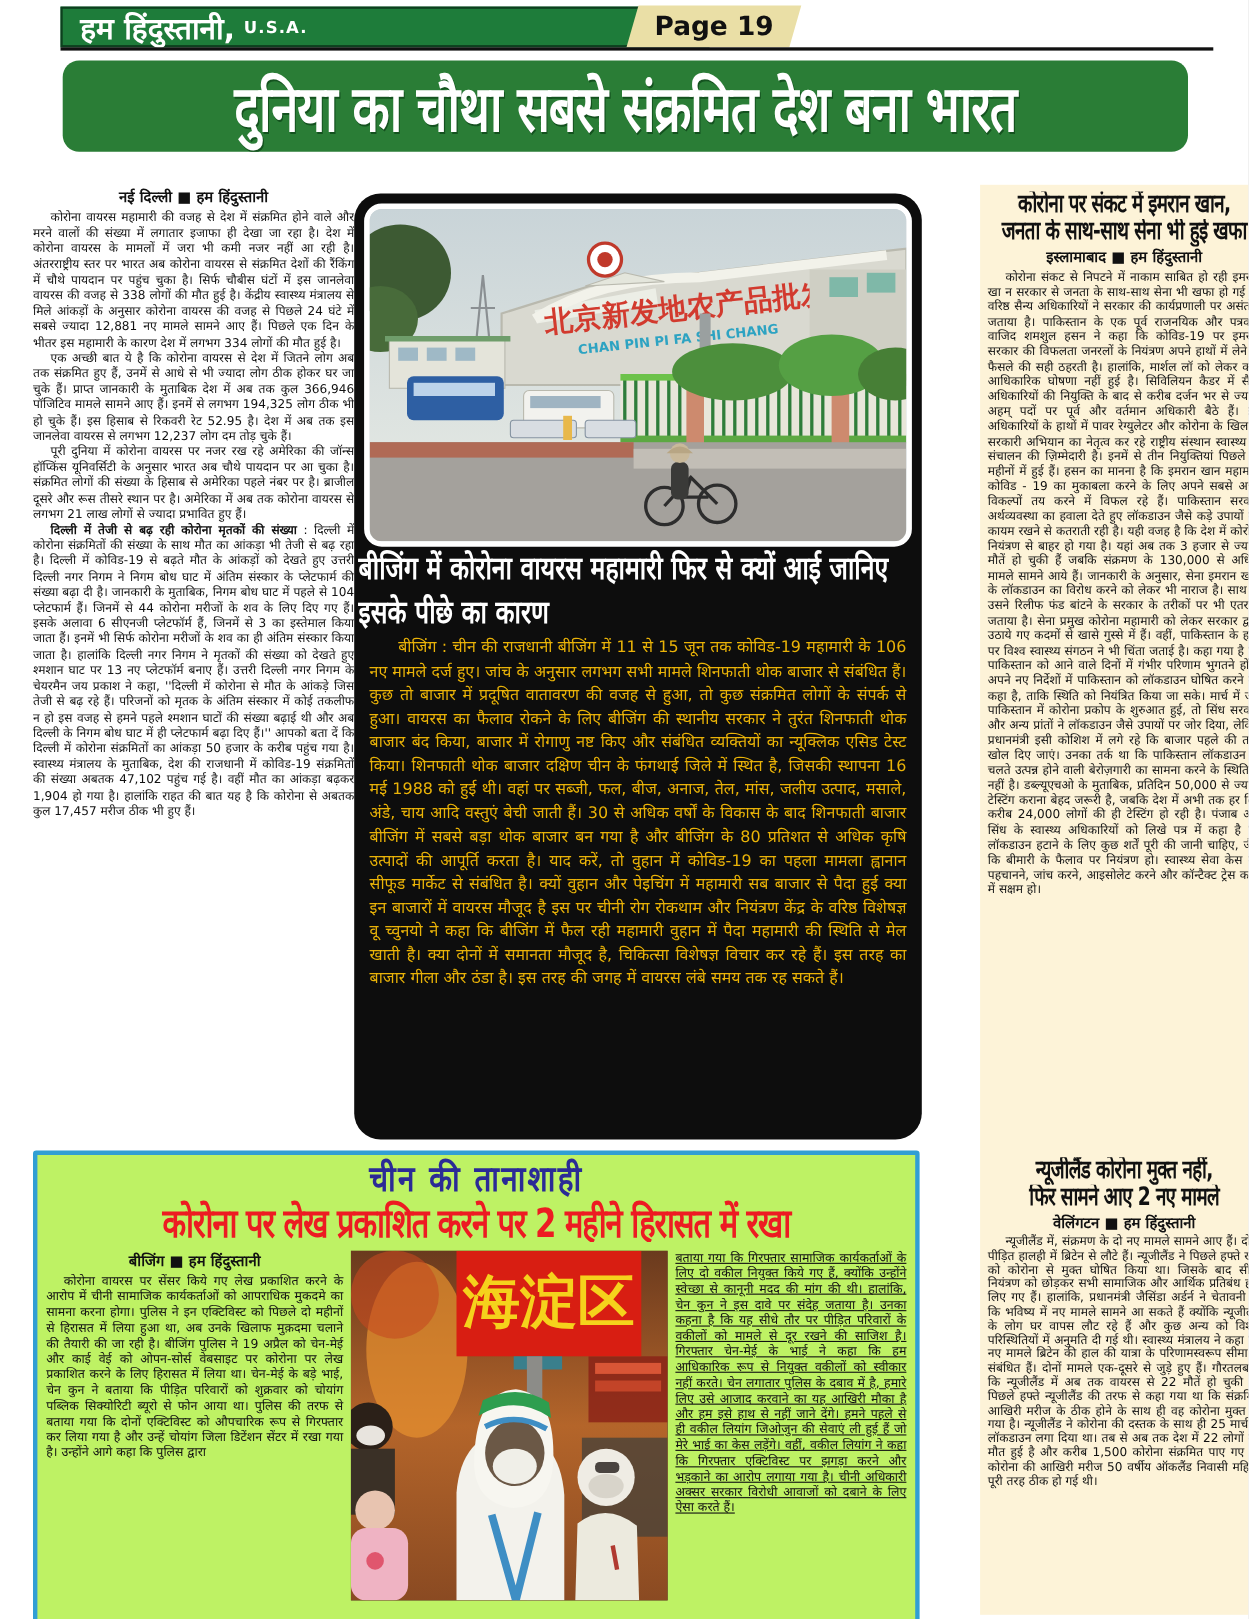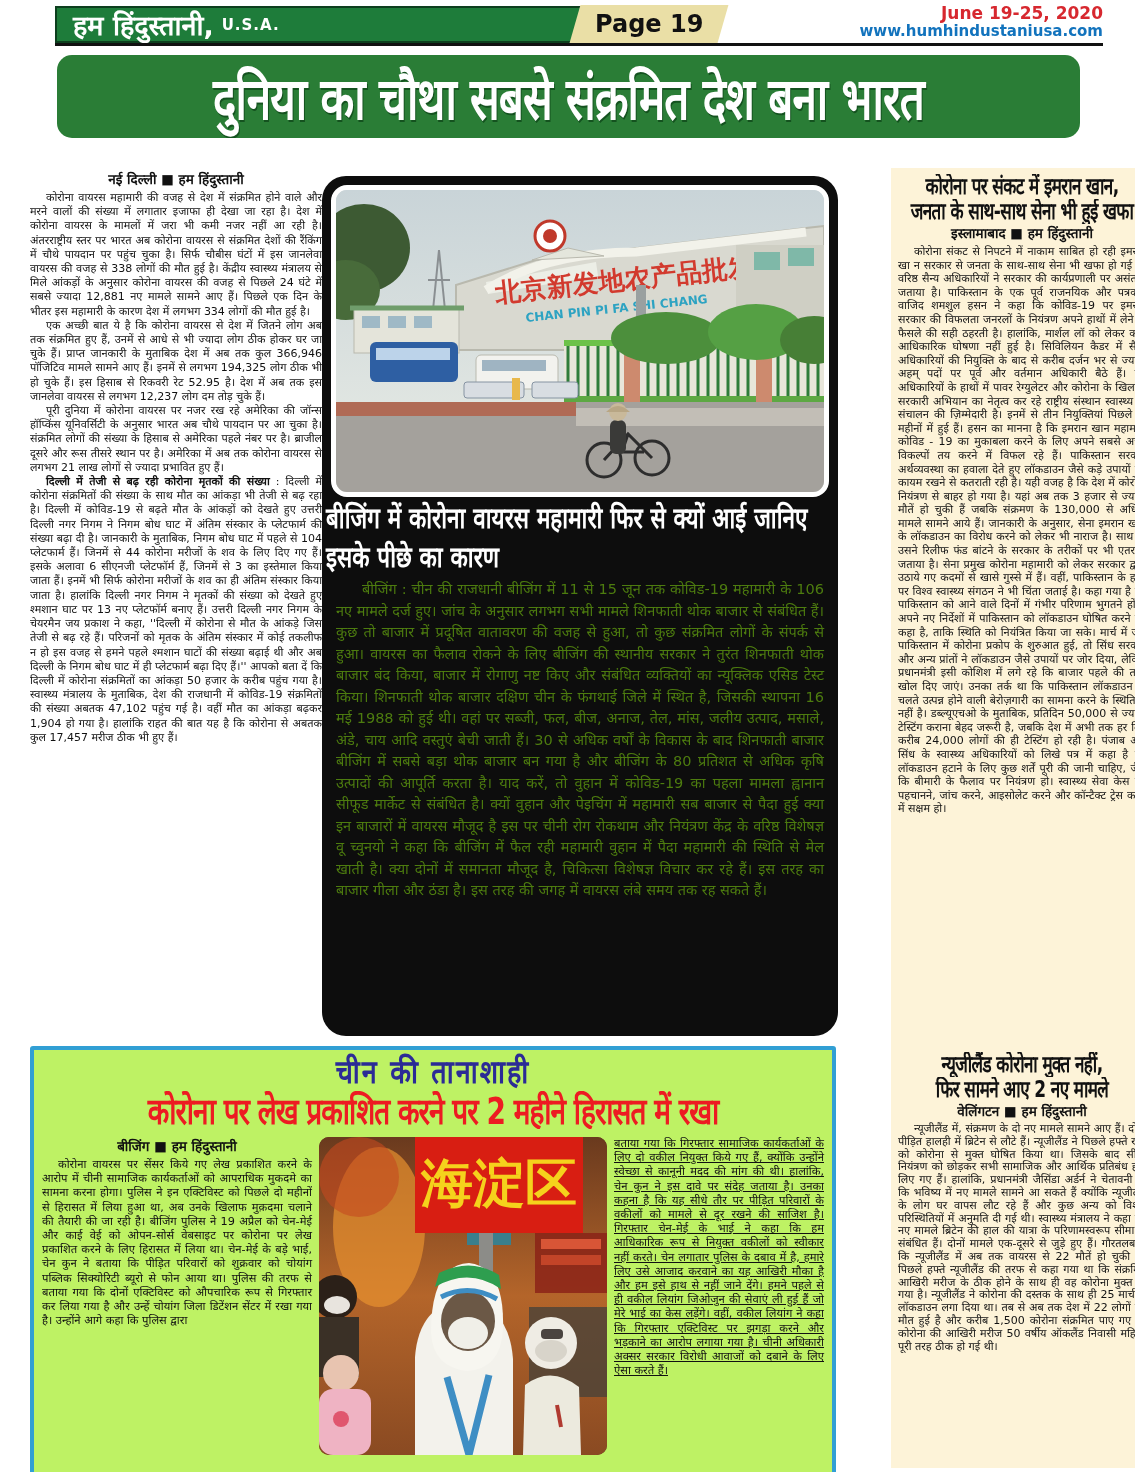--- a/index.html
+++ b/index.html
@@ -55,21 +55,21 @@
     border:5px solid #fff; border-radius:16px; overflow:hidden; background:#cfd8da;
   }
   .center-headline {
     color:#fff; text-align:left; padding:6px 4px 2px;
   }
   .center-headline span {
     display:inline-block; font-size:22.5px; font-weight:bold; line-height:31px;
     transform:scaleY(1.28);
   }
   .center-body {
-    color:#4d7c0f; font-size:14.5px; line-height:21.5px; text-align:justify;
+    color:#eab308; font-size:14.5px; line-height:21.5px; text-align:justify;
     padding:8px 14px 10px; text-indent:26px; height:430px; overflow:hidden;
   }
   
   .col-right {
     position:absolute; left:891px; top:168px; width:262px; height:1300px;
     background:#fdf3d8; overflow:hidden;
   }
   .cream-article { position:absolute; left:0; width:262px; padding:4px 7px 0; }
   .cream-headline { text-align:center; }
   .cream-headline div { white-space:nowrap; overflow:hidden; }
@@ -94,40 +94,36 @@
   .red-headline { text-align:center; margin-top:2px; white-space:nowrap; overflow:hidden; }
   .red-headline span {
     display:inline-block; color:#ed1b22; font-size:28px; font-weight:bold;
     transform:scaleY(1.3); letter-spacing:-1px;
   }
   .china-cols { display:flex; gap:7px; padding:8px 8px 0; }
   .china-text-left  { width:270px; }
   .china-text-right { width:224px; flex:1;text-decoration:underline; }
   .china-cols .body-copy p { font-size:11.3px; line-height:14.2px; }
   .china-photo {
-    width:288px; height:318px; border-radius:10px; overflow:hidden;
+    width:288px; height:318px; border-radius:0; overflow:hidden;
     background:#5a3420; flex:none;
   }
   svg { display:block; }
 </style>
 </head>
 <body>
 
 <div id="page">
 
   <div class="masthead-bar">
     <span class="masthead-main">हम हिंदुस्तानी,</span>
     <span class="masthead-suffix">U.S.A.</span>
   </div>
   <div class="page-badge">
     <span>Page 19</span>
-  </div>
-  <div class="issue-info">
-    <div class="issue-date">June 19-25, 2020</div>
-    <div class="issue-url">www.humhindustaniusa.com</div>
   </div>
   <div class="header-rule"></div>
 
   <div class="banner">
     <span>दुनिया का चौथा सबसे संक्रमित देश बना भारत</span>
   </div>
 
   <div class="col-left">
     <div class="byline">नई दिल्ली ■ हम हिंदुस्तानी</div>
     <div class="body-copy">

